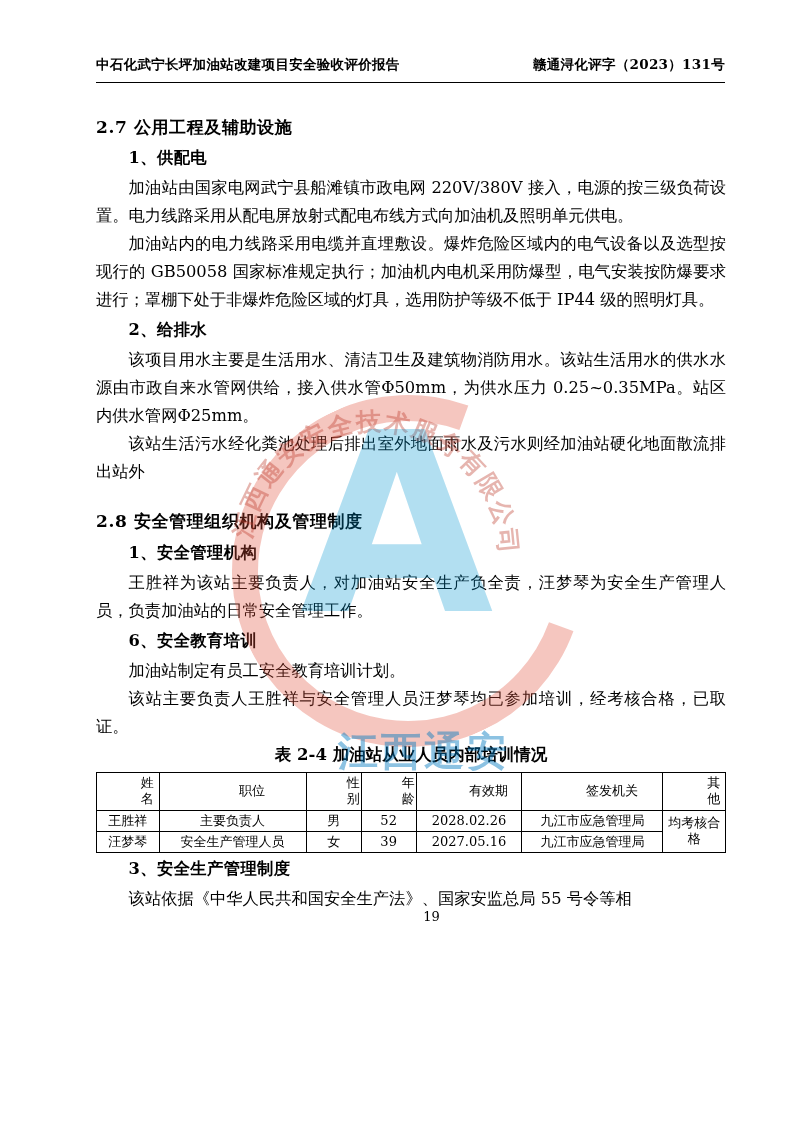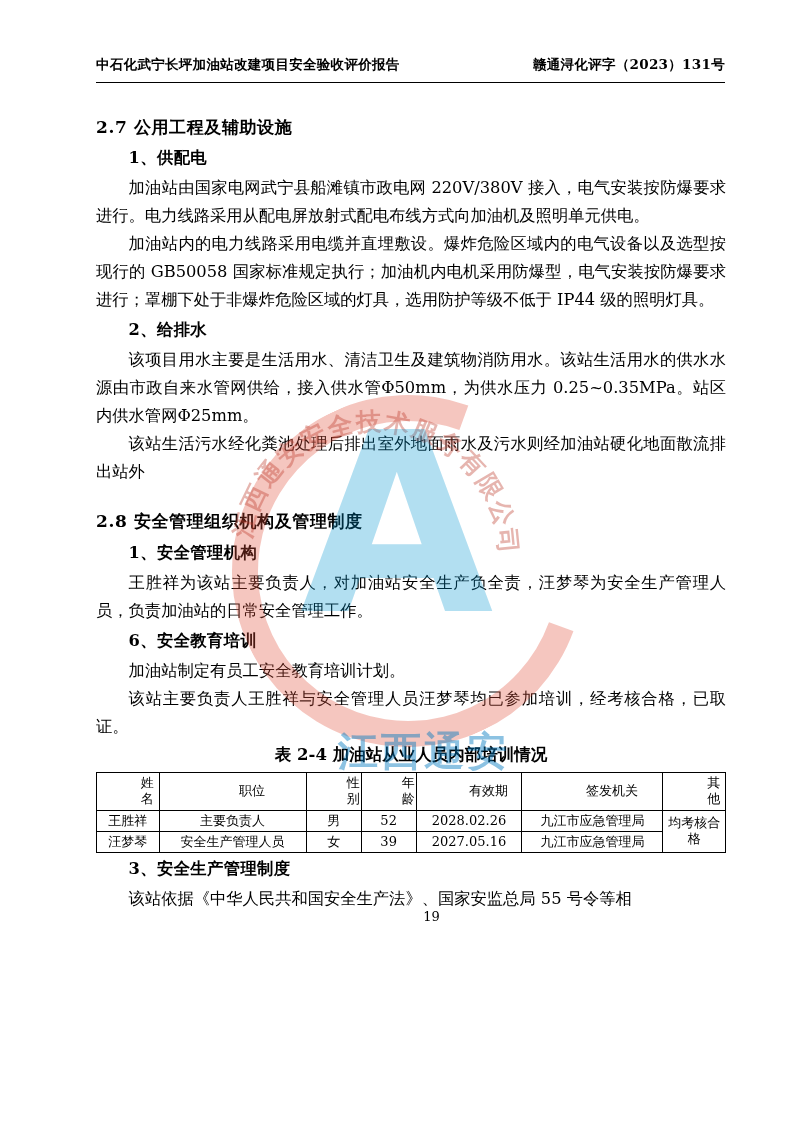--- a/index.html
+++ b/index.html
@@ -177,21 +177,21 @@
     <div>赣通浔化评字（2023）131号</div>
   </div>
   <div class="header-rule"></div>
 
   <div class="content">
 
 
     <p class="h2">2.7 公用工程及辅助设施</p>
 
     <p class="h3">1、供配电</p>
-    <p class="indent">加油站由国家电网武宁县船滩镇市政电网 220V/380V 接入，电气安装按防爆要求进行。电力线路采用从配电屏放射式配电布线方式向加油机及照明单元供电。</p>
+    <p class="indent">加油站由国家电网武宁县船滩镇市政电网 220V/380V 接入，电源的按三级负荷设置。电力线路采用从配电屏放射式配电布线方式向加油机及照明单元供电。</p>
     <p class="indent">加油站内的电力线路采用电缆并直埋敷设。爆炸危险区域内的电气设备以及选型按现行的 GB50058 国家标准规定执行；加油机内电机采用防爆型，电气安装按防爆要求进行；罩棚下处于非爆炸危险区域的灯具，选用防护等级不低于 IP44 级的照明灯具。</p>
 
     <p class="h3">2、给排水</p>
     <p class="indent">该项目用水主要是生活用水、清洁卫生及建筑物消防用水。该站生活用水的供水水源由市政自来水管网供给，接入供水管Φ50mm，为供水压力 0.25~0.35MPa。站区内供水管网Φ25mm。</p>
     <p class="indent">该站生活污水经化粪池处理后排出室外地面雨水及污水则经加油站硬化地面散流排出站外</p>
 
     <p class="h2">2.8 安全管理组织机构及管理制度</p>
 
     <p class="h3">1、安全管理机构</p>
     <p class="indent">王胜祥为该站主要负责人，对加油站安全生产负全责，汪梦琴为安全生产管理人员，负责加油站的日常安全管理工作。</p>

